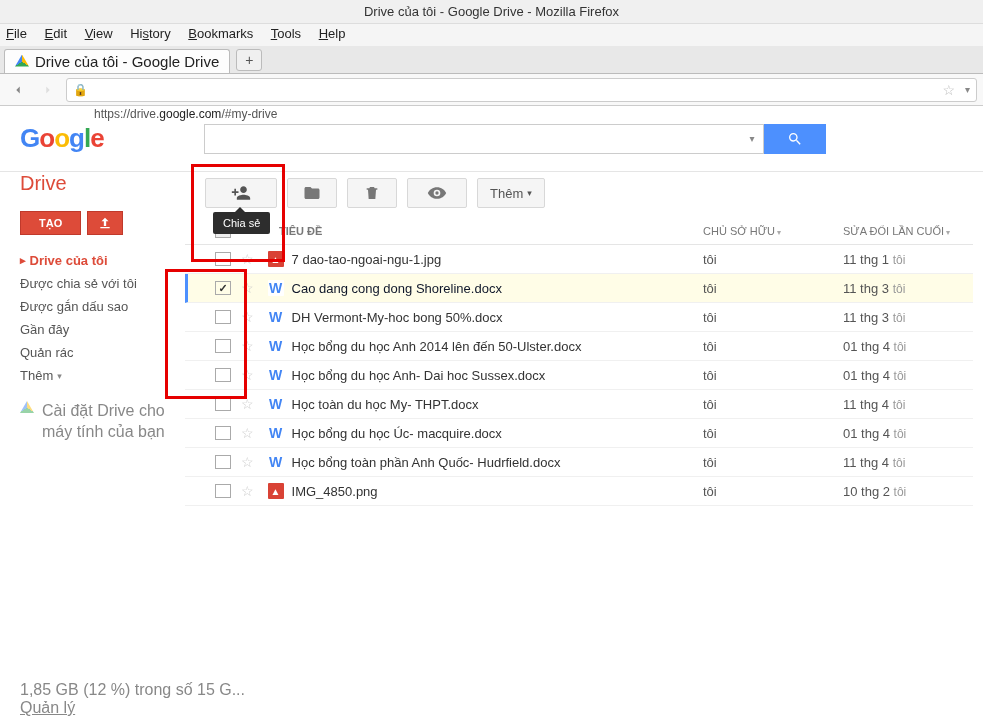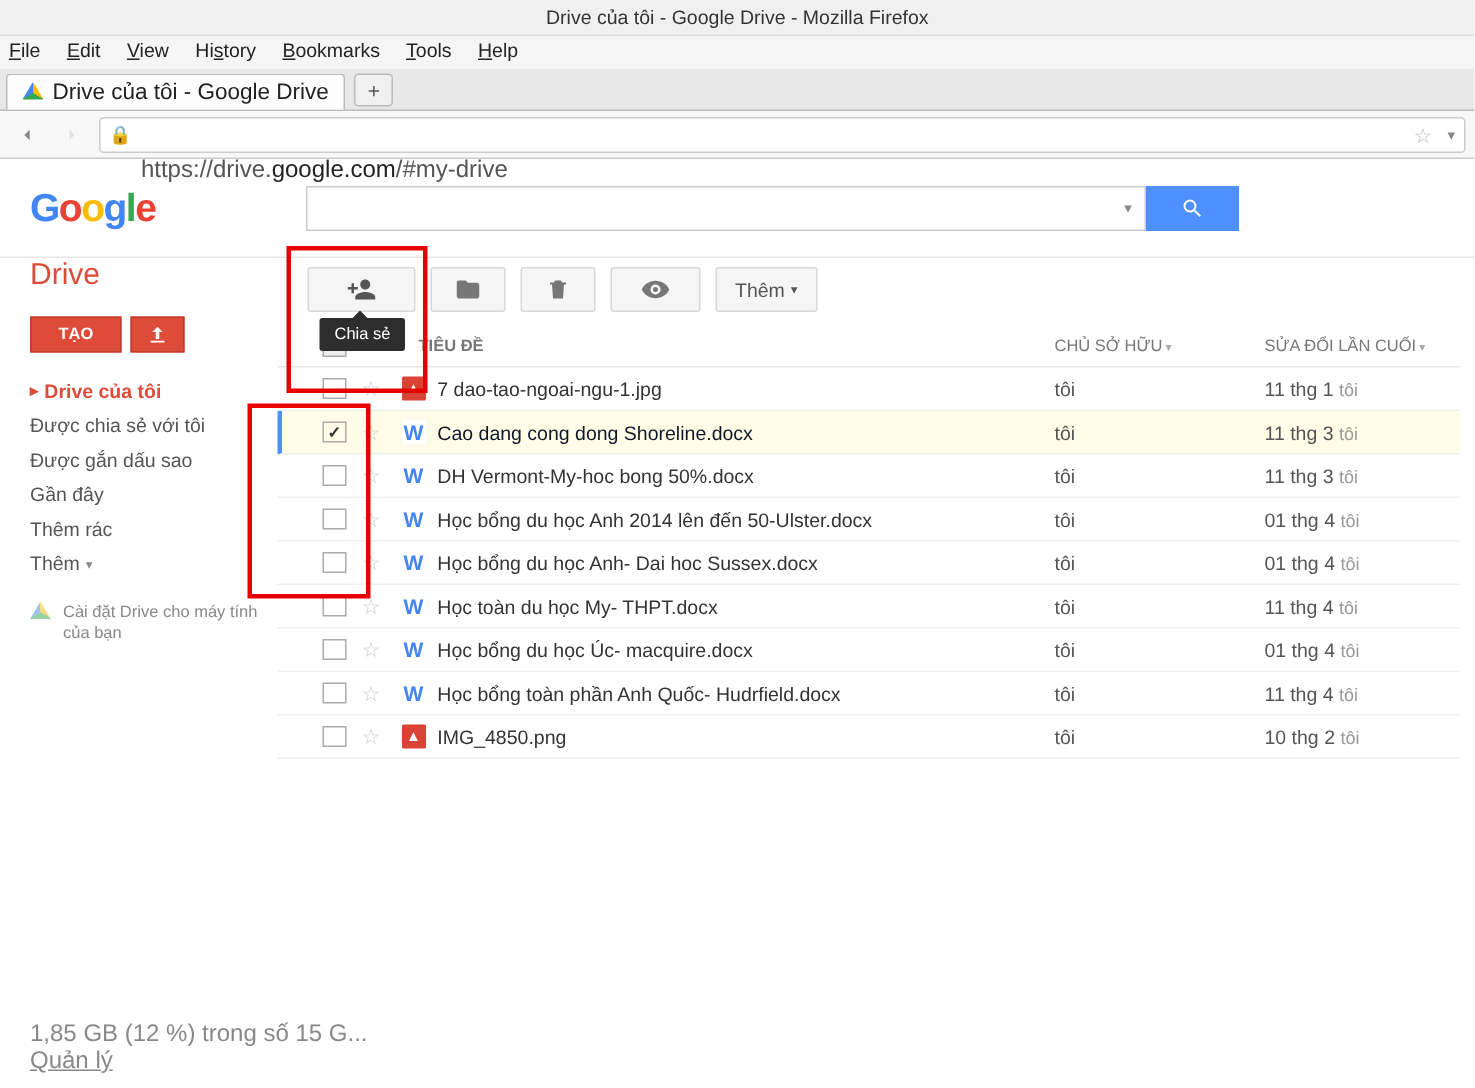--- a/index.html
+++ b/index.html
@@ -9,21 +9,21 @@
   .menubar span { margin-right: 14px; cursor: default; }
   .menubar span u { text-decoration: underline; }
   .tabstrip { height: 28px; background: #e8e8e8; display: flex; align-items: flex-end; padding-left: 4px; border-bottom: 1px solid #bbb; }
   .tab { display: flex; align-items: center; height: 24px; padding: 0 10px; background: #fdfdfd; border: 1px solid #bbb; border-bottom: none; border-radius: 3px 3px 0 0; font-size: 15px; margin-right: 2px;}
   .tab .drive-favicon { margin-right: 6px; }
   .newtab { width: 26px; height: 22px; background: #f0f0f0; border: 1px solid #bbb; border-radius: 3px; text-align: center; line-height: 20px; font-size: 14px; color: #555; margin-left: 4px; margin-bottom: 2px;}
   .navbar { height: 32px; display: flex; align-items: center; padding: 0 6px; background: #f8f8f8; border-bottom: 1px solid #ccc; gap: 6px; }
   .navbtn { width: 24px; height: 24px; display: flex; align-items: center; justify-content: center; color: #888; border-radius: 3px; }
   .urlbox { flex: 1; height: 24px; border: 1px solid #ccc; border-radius: 3px; background: #fff; display: flex; align-items: center; padding: 0 6px; gap: 6px;}
   .urlbox .lock { color: #888; font-size: 12px; }
-  .urltext { font-size: 16px; color: #555; margin-top: 48px; }
+  .urltext { font-size: 12px; color: #555; margin-top: 48px; }
   .urltext .bold { color: #222; font-weight: 500; }
   .star { color: #bbb; font-size: 14px; margin-left:auto; }
   .dropdown-caret { color:#888; font-size:10px; margin-left:4px;}
   .appheader { height: 66px; display: flex; align-items: center; padding: 0 20px; border-bottom: 1px solid #e5e5e5; gap: 100px;}
   .google-logo { font-family: Arial, sans-serif; font-size: 26px; font-weight: bold; letter-spacing: -1px; }
   .google-logo .b { color:#4285F4;} .google-logo .r { color:#EA4335;} .google-logo .y{color:#FBBC05;} .google-logo .g{color:#34A853;}
   .searchwrap { display:flex; align-items:center; }
   .searchbox { width: 560px; height: 30px; border: 1px solid #ccc; background:#fff; display:flex; align-items:center;}
   .searchbox .caret { margin-left:auto; margin-right:8px; color:#888; font-size:10px;}
   .searchbtn { width: 62px; height: 30px; background:#4d90fe; display:flex; align-items:center; justify-content:center; }
@@ -32,21 +32,21 @@
   .content { display:flex; height: calc(100% - 172px); }
   .sidebar { width: 185px; padding: 0 0 0 20px; }
   .createrow { display:flex; gap:6px; margin-bottom:14px;}
   .createbtn { background:#dd4b39; color:#fff; font-size:11px; font-weight:bold; padding: 5px 18px; border:1px solid #c0392b;}
   .uploadbtn { background:#dd4b39; color:#fff; width:36px; display:flex; align-items:center; justify-content:center; border:1px solid #c0392b;}
   .navlist { list-style:none; font-size:13px; }
   .navlist li { padding: 4px 0; color:#555; cursor:default; display:flex; align-items:center;}
   .navlist li.active { color:#dd4b39; font-weight:bold; }
   .navlist li.active::before { content:"▸"; color:#dd4b39; margin-right:4px; font-size:11px;}
   .navlist li .more-caret{ font-size:9px; color:#888; margin-left:4px;}
-  .install { display:flex; gap:8px; margin-top:14px; align-items:flex-start; color:#888; font-size:11px; line-height:1.3;justify-content:space-between;}
+  .install { display:flex; gap:8px; margin-top:14px; align-items:flex-start; color:#888; font-size:16px; line-height:1.3;justify-content:space-between;}
   .install .drive-favicon { opacity:.5; flex-shrink:0;}
   .quota { position:absolute; bottom:8px; left:20px; font-size:16px; color:#888;}
   .quota .manage { text-decoration:underline;}
   .main { flex:1; padding-right:10px; position:relative;}
   .toolbar { display:flex; gap:10px; padding:6px 0 10px 20px; align-items:center; position:relative;}
   .tbtn { height:30px; border:1px solid #d8d8d8; background:#f5f5f5; display:flex; align-items:center; justify-content:center; border-radius:2px; padding:0 16px; color:#555;}
   .tbtn.share { width:72px;}
   .tbtn.icon { width:50px; padding:0;}
   .tbtn.more { padding:0 12px; font-size:13px; gap:4px;}
   .tooltip { position:absolute; top:40px; left:28px; background:#2d2d2d; color:#fff; font-size:11px; padding:5px 10px; border-radius:2px;}
@@ -144,21 +144,21 @@
         <svg width="14" height="14" viewBox="0 0 24 24" fill="#fff">
             <path d="M12 3l6 6h-4v8h-4v-8H6l6-6zM4 19h16v2H4z"></path>
           </svg>
       </div>
     </div>
     <ul class="navlist">
       <li class="active">Drive của tôi</li>
       <li>Được chia sẻ với tôi</li>
       <li>Được gắn dấu sao</li>
       <li>Gần đây</li>
-      <li>Thêm rác</li>
+      <li>Quản rác</li>
       <li>
           <span>Thêm</span>
           <span class="more-caret">▾</span>
         </li>
     </ul>
     <div class="install">
       <span class="drive-favicon"></span>
       <span>Cài đặt Drive cho máy tính của bạn</span>
     </div>
   </div>

